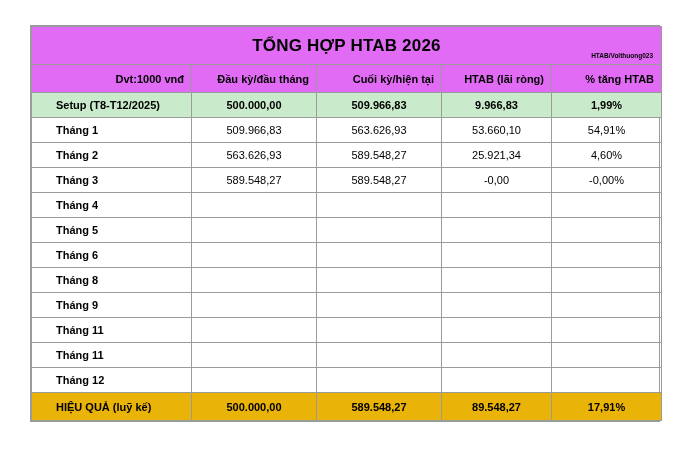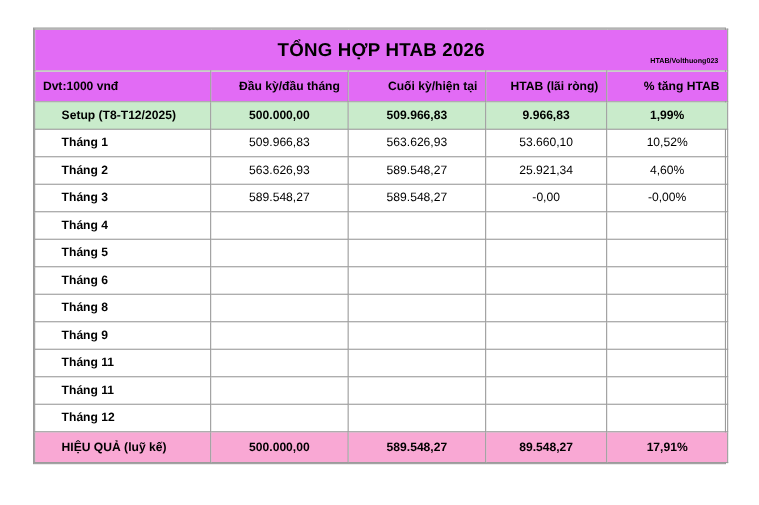--- a/index.html
+++ b/index.html
@@ -62,30 +62,30 @@
   }
   
   .header-row td {
     background: #e26bf5;
     font-weight: bold;
     font-size: 11px;
     text-align: right;
     height: 28px;
   }
   .header-row td.first {
-    text-align: left;
+    text-align: right;
   }
   
   .setup-row td {
     background: #c9ebcb;
     font-weight: bold;
   }
   
   .total-row td {
-    background: #f9a8d4;
+    background: #eab308;
     font-weight: bold;
     height: 28px;
   }
   .label {
     text-align: left;
     font-weight: bold;
     padding-left: 24px;
   }
   .num {
     text-align: center;
@@ -129,21 +129,21 @@
         <td class="num">509.966,83</td>
         <td class="num">9.966,83</td>
         <td class="num">1,99%</td>
       </tr>
 
       <tr>
         <td class="label">Tháng 1</td>
         <td class="num">509.966,83</td>
         <td class="num">563.626,93</td>
         <td class="num">53.660,10</td>
-        <td class="num">10,52%</td>
+        <td class="num">54,91%</td>
       </tr>
 
       <tr>
         <td class="label">Tháng 2</td>
         <td class="num">563.626,93</td>
         <td class="num">589.548,27</td>
         <td class="num">25.921,34</td>
         <td class="num">4,60%</td>
       </tr>
 

